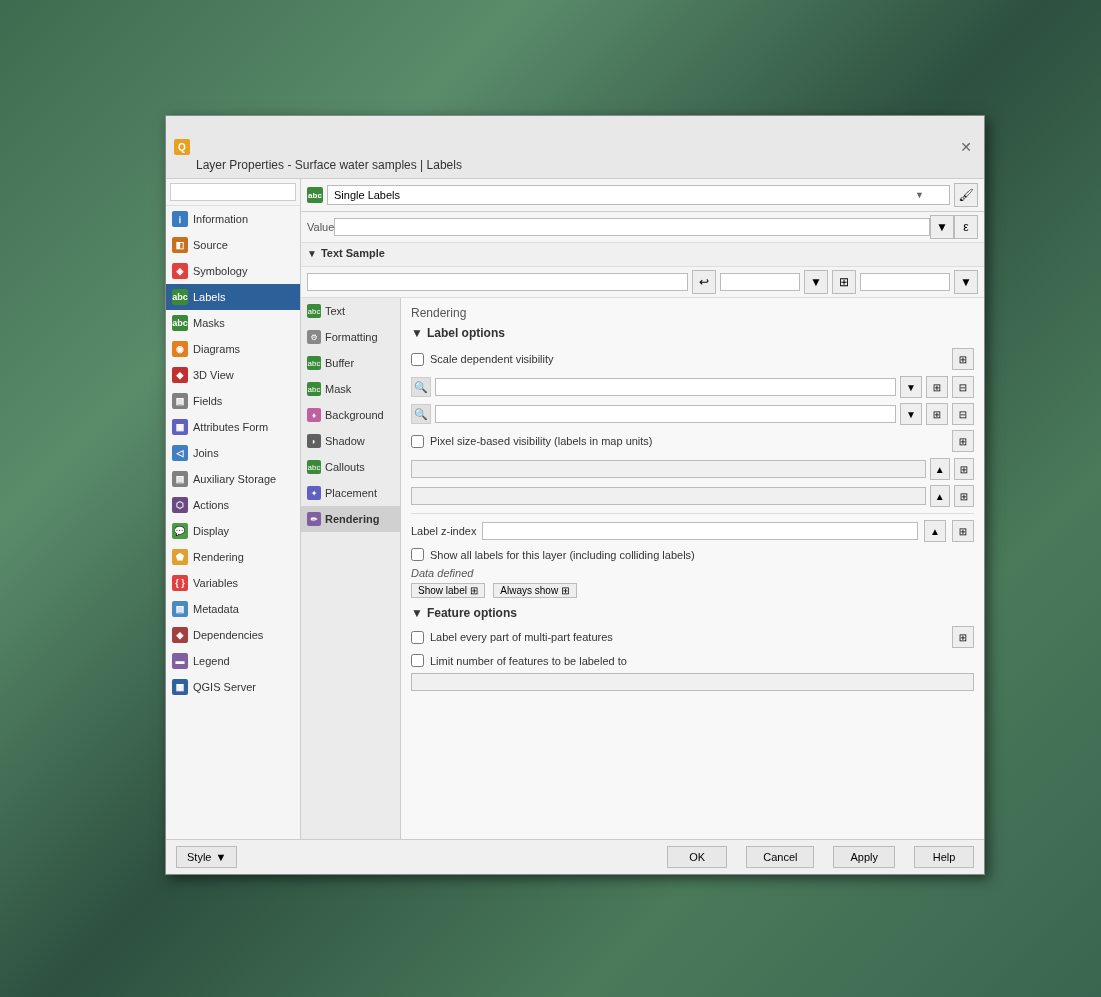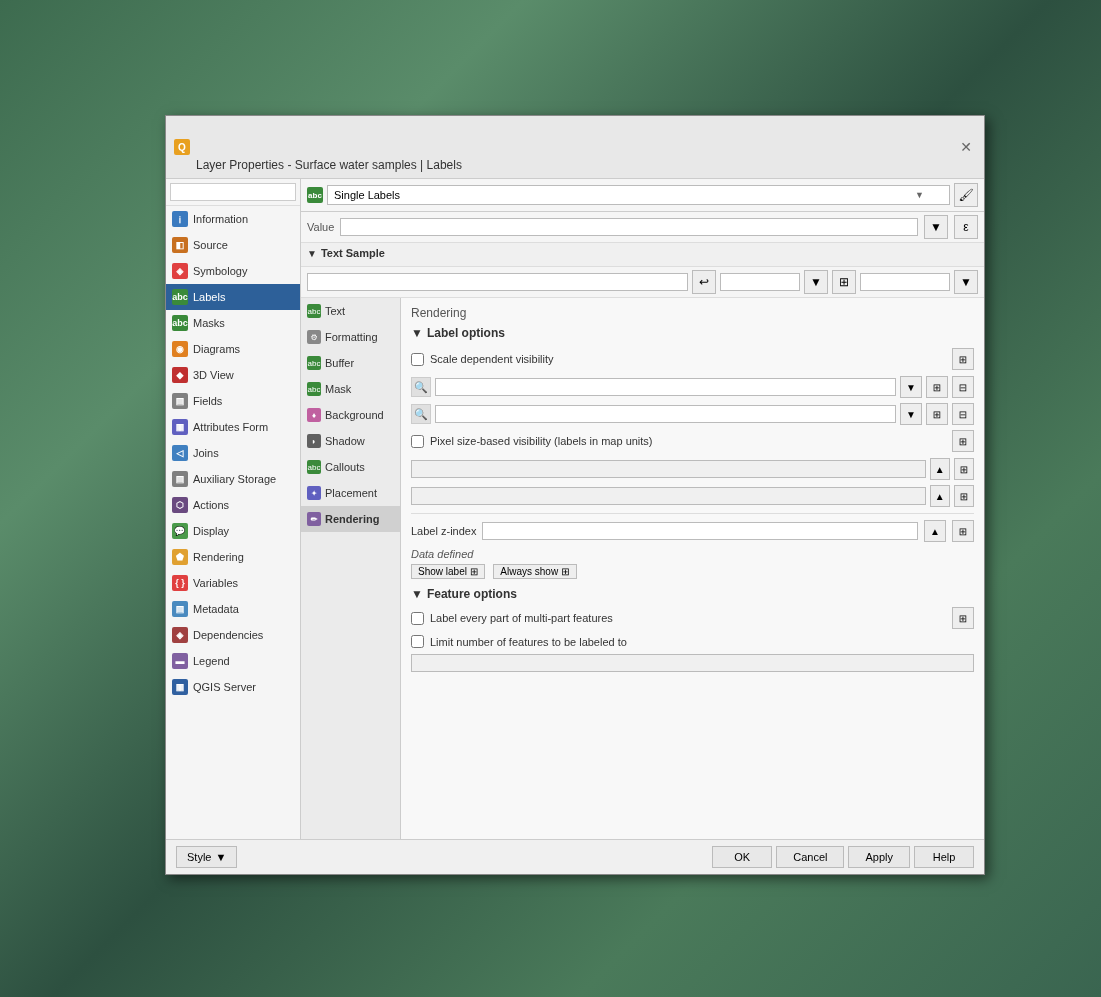--- a/index.html
+++ b/index.html
@@ -146,21 +146,20 @@
       background: #eee;
       cursor: pointer;
       display: flex; align-items: center; justify-content: center;
       font-size: 12px;
       flex-shrink: 0;
     }
     .value-row {
       padding: 3px 6px;
       display: flex;
       align-items: center;
-      gap: 6px;
       border-bottom: 1px solid #ddd;
       background: #f5f5f5;
       flex-shrink: 0;
     }
     .value-label {
       font-size: 11px;
       color: #555;
       white-space: nowrap;
     }
     .value-input {
@@ -395,21 +394,21 @@
       padding: 2px 6px;
       border: 1px solid #bbb;
       background: #f0f0f0;
       font-size: 11px;
       color: #666;
     }
     
     .bottom-bar {
       display: flex;
       align-items: center;
-      gap: 4px;
+      gap: 19px;
       padding: 6px 10px;
       border-top: 1px solid #ccc;
       background: #f0f0f0;
       flex-shrink: 0;
       justify-content: flex-end;
     }
     .style-btn {
       padding: 4px 10px;
       border: 1px solid #bbb;
       background: #e8e8e8;
@@ -734,20 +733,24 @@
 
           <hr class="section-sep">
 
           <div class="label-z-row">
             <span class="label-z-label">Label z-index</span>
             <input type="text" class="spinner-input" style="">
             <button class="small-btn">▲</button>
             <button class="small-btn">⊞</button>
           </div>
 
+          <div class="option-row">
+            <input type="checkbox" style="">
+            <label>Show all labels for this layer (including colliding labels)</label>
+          </div>
 
           <div class="data-defined-row">
             <span class="data-defined-label">Data defined</span>
           </div>
           <div class="data-defined-row">
             <button class="data-btn">
               <span>Show label</span>
               <span>⊞</span>
             </button>
             <button class="data-btn">

